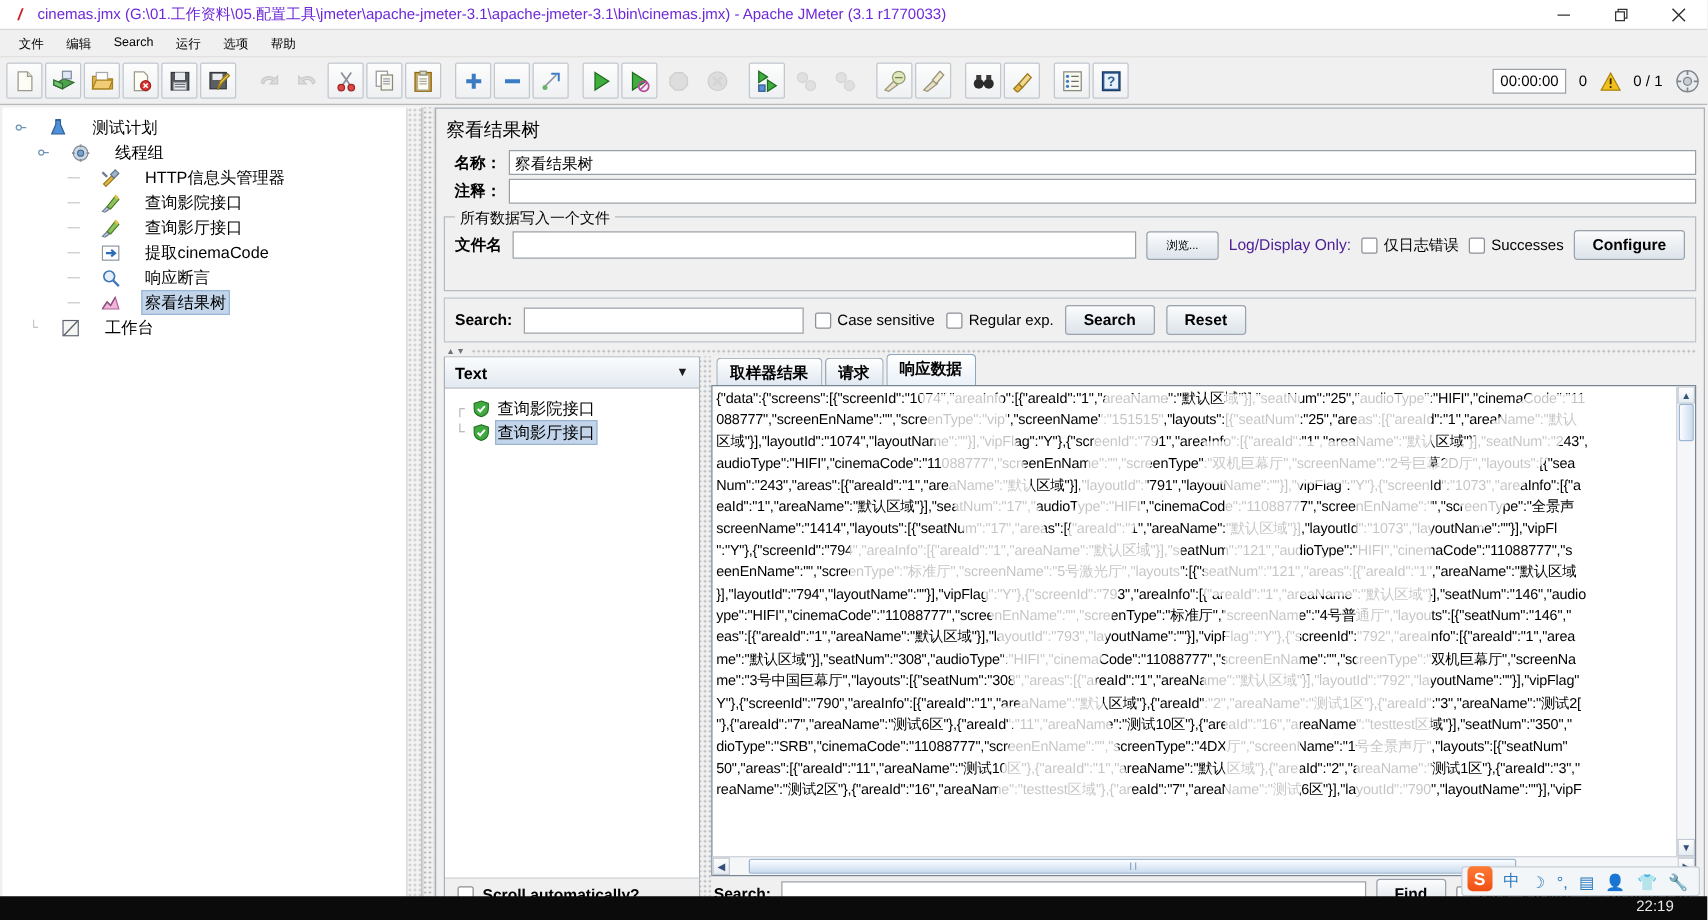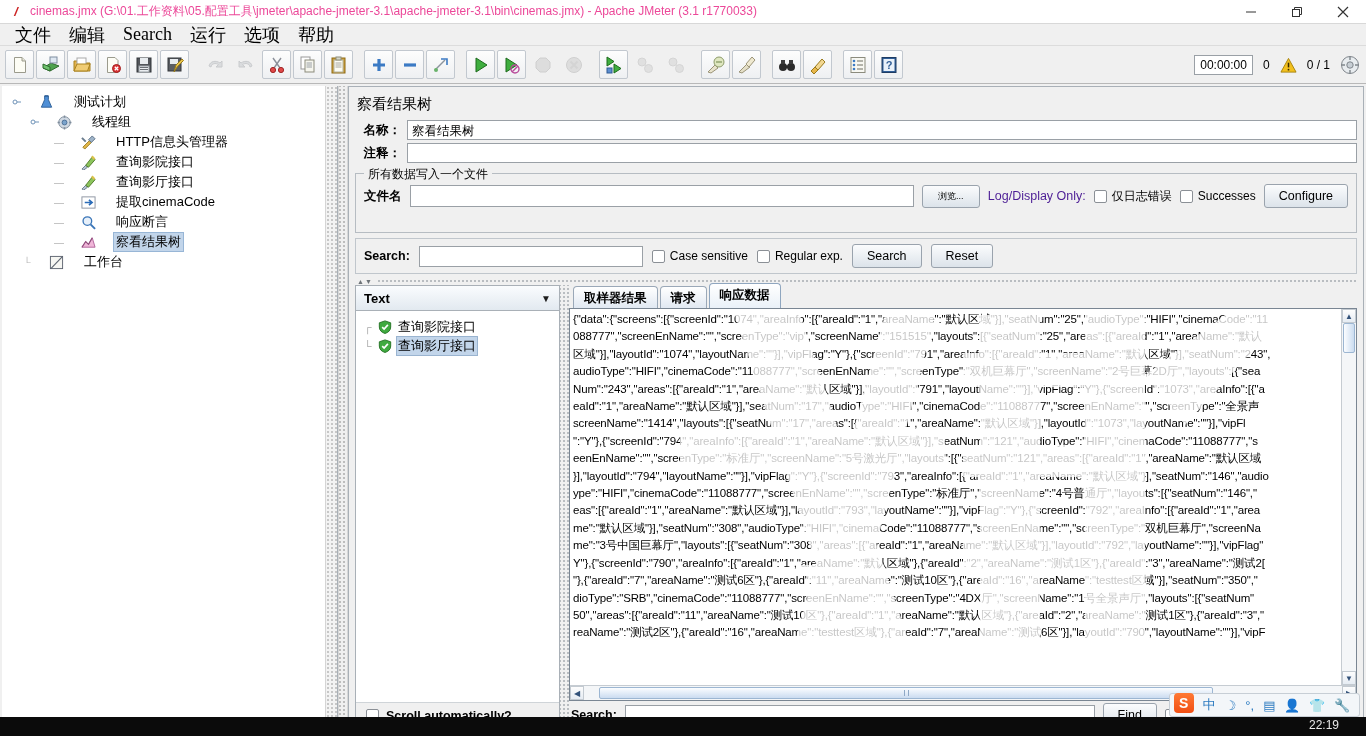--- a/index.html
+++ b/index.html
@@ -28,21 +28,21 @@
     position: relative;
   }
   .tb-icon {
     width: 16px; height: 16px;
     margin-right: 6px;
     display: flex; align-items: center; justify-content: center;
     color: #cc2222; font-weight: bold; font-size: 13px;
     font-style: italic;
   }
   .tb-title {
-    font-size: 12px; color: #ec4899;
+    font-size: 12px; color: #6d28d9;
     white-space: nowrap; overflow: hidden;
   }
   .tb-buttons {
     position: absolute; right: 0; top: 0;
     height: 24px; display: flex;
   }
   .tb-btn {
     width: 46px; height: 24px;
     display: flex; align-items: center; justify-content: center;
     color: #333;
@@ -51,23 +51,22 @@
   
   .menubar {
     height: 22px; min-height: 22px;
     background: #f0f0f0;
     display: flex; align-items: center;
     padding-left: 6px;
     border-bottom: 1px solid #dcdcdc;
   }
   .menu-item {
     padding: 2px 9px;
-    font-size: 18px; color: #000;
+    font-size: 10px; color: #000;
     cursor: default;
-    font-family: Liberation Serif, serif;
   }
 
   
   .toolbar {
     height: 38px; min-height: 38px;
     background: #f0f0f0;
     border-bottom: 1px solid #b8b8b8;
     display: flex; align-items: center;
     padding: 0 4px;
     position: relative;
@@ -215,21 +214,21 @@
   .btn {
     border: 1px solid #9aa3ad;
     background: linear-gradient(#fbfcfd, #dce3ea);
     border-radius: 3px;
     font-size: 12.5px; color: #000;
     padding: 3px 10px;
     cursor: default;
     white-space: nowrap;
   }
   .btn.small { font-size: 9px; padding: 4px 8px; min-width: 58px; text-align:center; }
-  .btn.primary { padding: 4px 14px; font-weight: normal; }
+  .btn.primary { padding: 4px 14px; font-weight: bold; }
   .lbl-inline { font-size: 12.5px; color: #4c1d95; }
   .chk {
     width: 13px; height: 13px;
     border: 1px solid #8b9096;
     background: #fff;
     display: inline-block;
     vertical-align: middle;
     border-radius: 2px;
   }
   .chkwrap { display: inline-flex; align-items: center; gap: 5px; }

